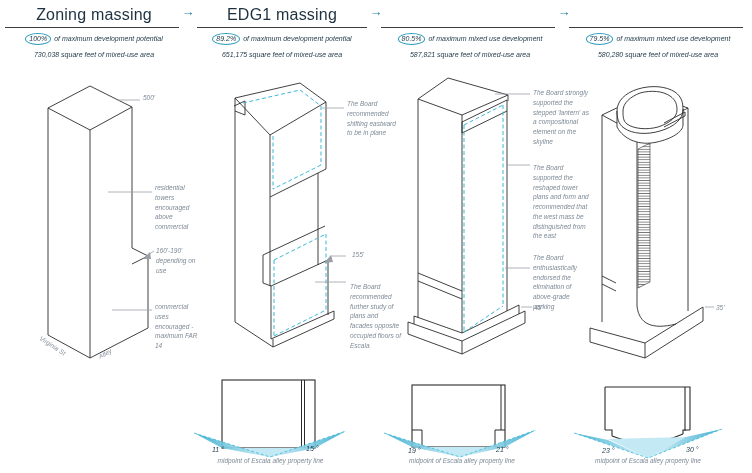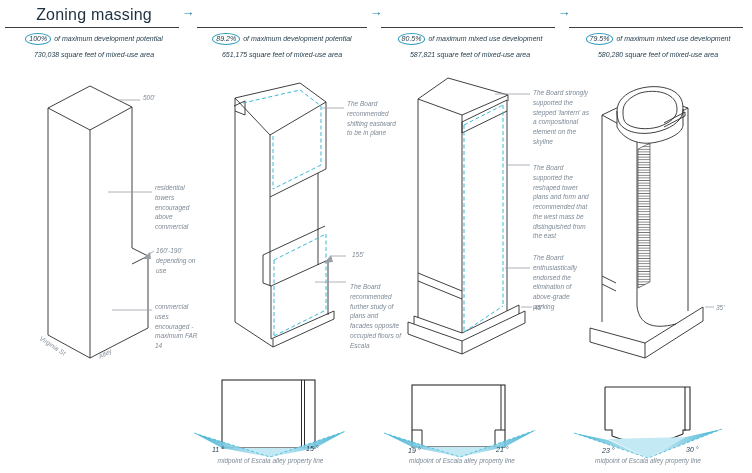--- a/index.html
+++ b/index.html
@@ -60,20 +60,21 @@
 
     <div class="dim" style="left:143px;top:94px">500'</div>
     <div class="ann" style="left:155px;top:183px;width:46px">residential towers encouraged above commercial</div>
     <div class="ann" style="left:156px;top:246px;width:50px">160'-190' depending on use</div>
     <div class="ann" style="left:155px;top:302px;width:48px">commercial uses encouraged - maximum FAR 14</div>
     <div class="street" style="left:38px;top:342px;transform:rotate(33deg)">Virginia St</div>
     <div class="street" style="left:98px;top:350px;transform:rotate(-29deg)">Alley</div>
   </div>
 
   <div class="col" style="left:188px">
+    <div class="title">EDG1 massing</div>
     <div class="rule" style="left:9px"></div>
     <div class="sub1">
       <span class="pct">89.2%</span>
       <span>of maximum development potential</span>
     </div>
     <div class="sub2">651,175 square feet of mixed-use area</div>
 
     <svg class="bldg" width="188" height="308" viewBox="0 0 188 308">
       <g fill="none" stroke="#2b2b2b" stroke-width="0.9" stroke-linejoin="round">
         <path d="M47,28 L112,13 L138,32 L82,65 Z"></path>

